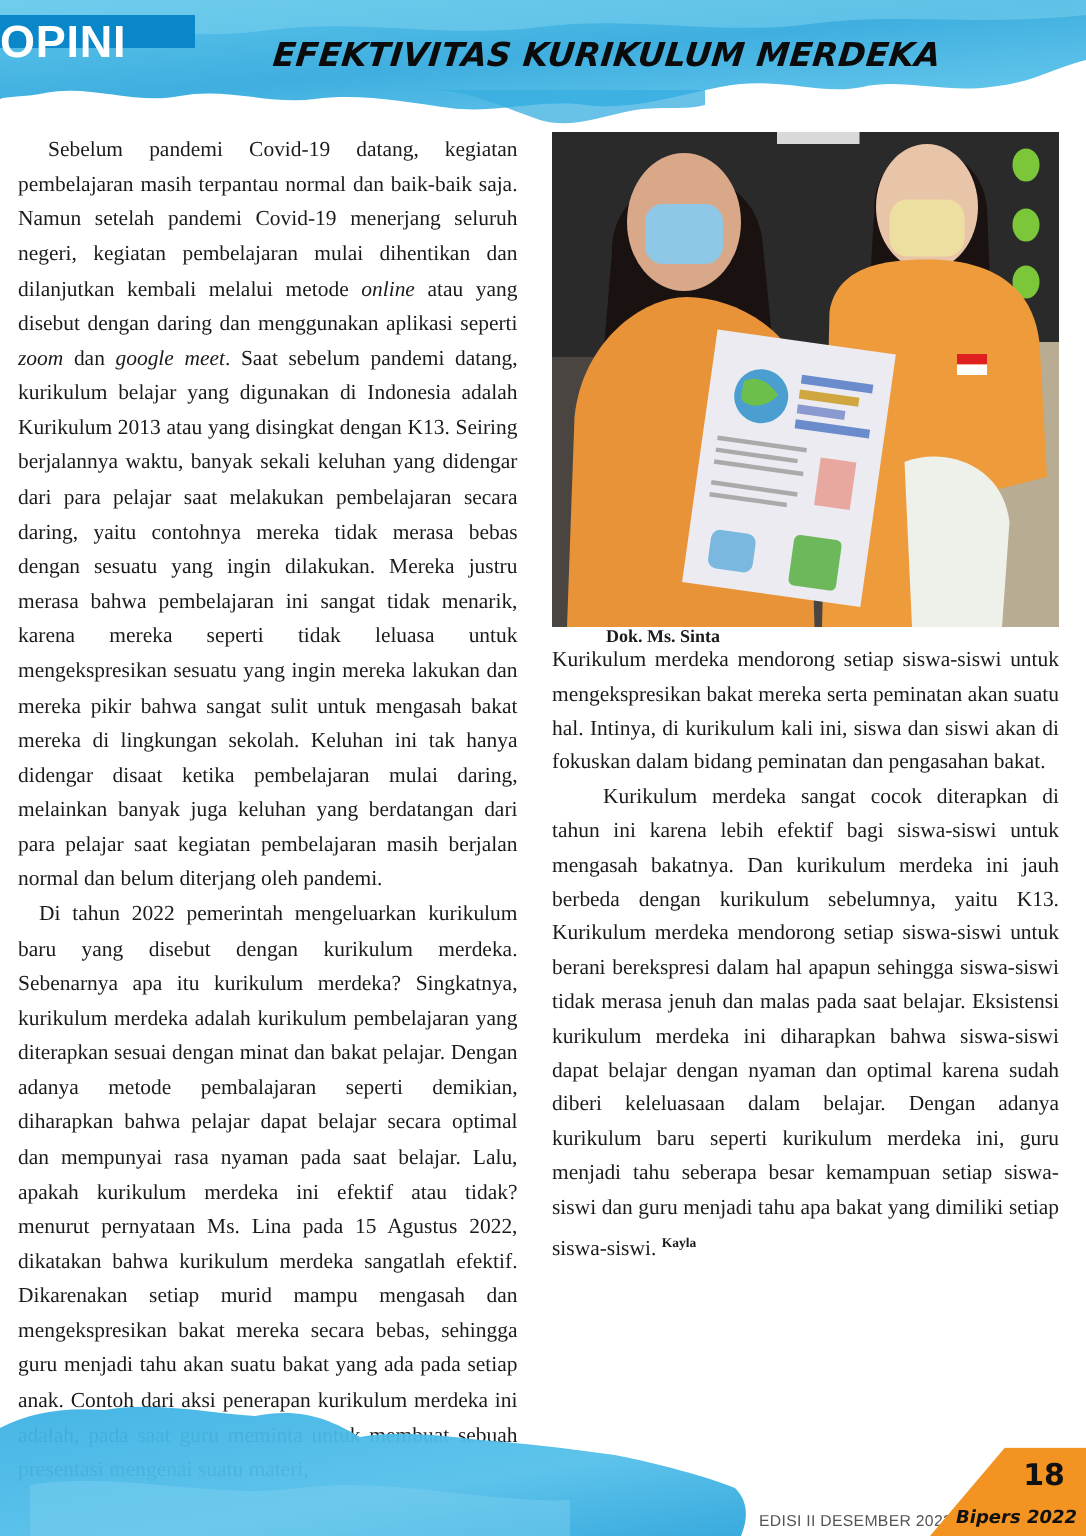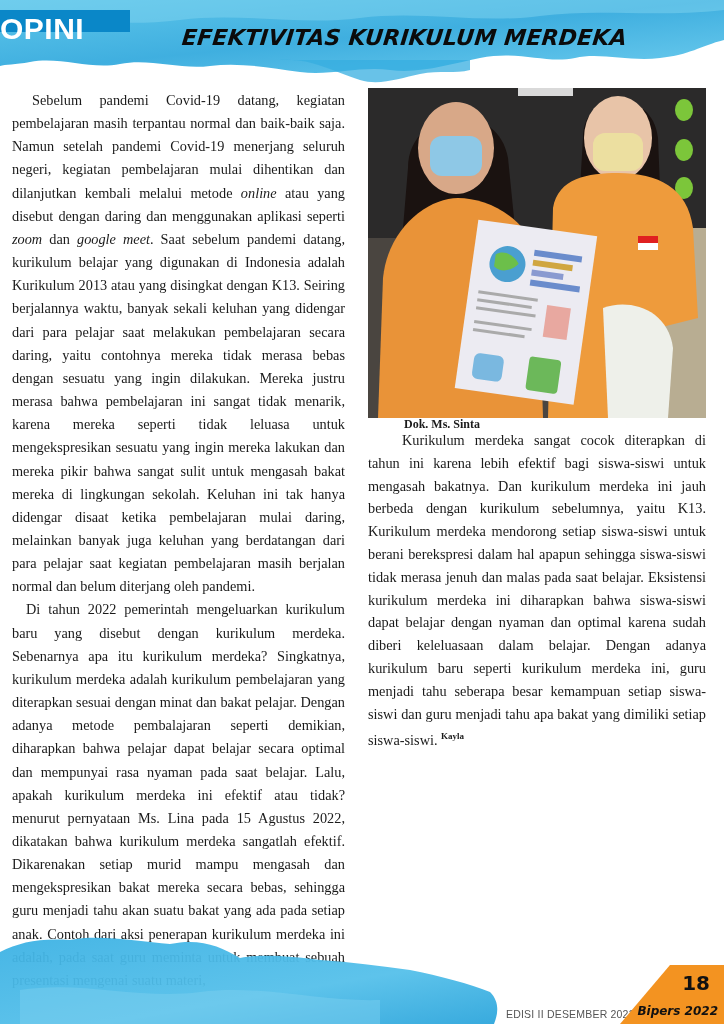--- a/index.html
+++ b/index.html
@@ -137,20 +137,21 @@
       <rect x="110" y="248" width="52" height="3" fill="#aaa"></rect>
       <rect x="180" y="215" width="24" height="32" fill="#e8a8a0"></rect>
       <rect x="115" y="272" width="30" height="26" rx="6" fill="#7ab8e0"></rect>
       <rect x="170" y="268" width="32" height="34" rx="4" fill="#6cb85a"></rect>
     </g>
   </svg>
 </div>
 <div class="caption">Dok. Ms. Sinta</div>
 
 <div class="col-right">
+  <p>Kurikulum merdeka mendorong setiap siswa-siswi untuk mengekspresikan bakat mereka serta peminatan akan suatu hal. Intinya, di kurikulum kali ini, siswa dan siswi akan di fokuskan dalam bidang peminatan dan pengasahan bakat.</p>
   <p class="indent-xl">
     <span>Kurikulum merdeka sangat cocok diterapkan di tahun ini karena lebih efektif bagi siswa-siswi untuk mengasah bakatnya. Dan kurikulum merdeka ini jauh berbeda dengan kurikulum sebelumnya, yaitu K13. Kurikulum merdeka mendorong setiap siswa-siswi untuk berani berekspresi dalam hal apapun sehingga siswa-siswi tidak merasa jenuh dan malas pada saat belajar. Eksistensi kurikulum merdeka ini diharapkan bahwa siswa-siswi dapat belajar dengan nyaman dan optimal karena sudah diberi keleluasaan dalam belajar. Dengan adanya kurikulum baru seperti kurikulum merdeka ini, guru menjadi tahu seberapa besar kemampuan setiap siswa-siswi dan guru menjadi tahu apa bakat yang dimiliki setiap siswa-siswi.</span>
     <span class="author">Kayla</span>
   </p>
 </div>
 
 <div class="wc-bottom">
   <svg width="724" height="94" viewBox="0 0 724 94">
     <defs>
       <linearGradient id="wgb" x1="0" y1="0" x2="1" y2="1">

